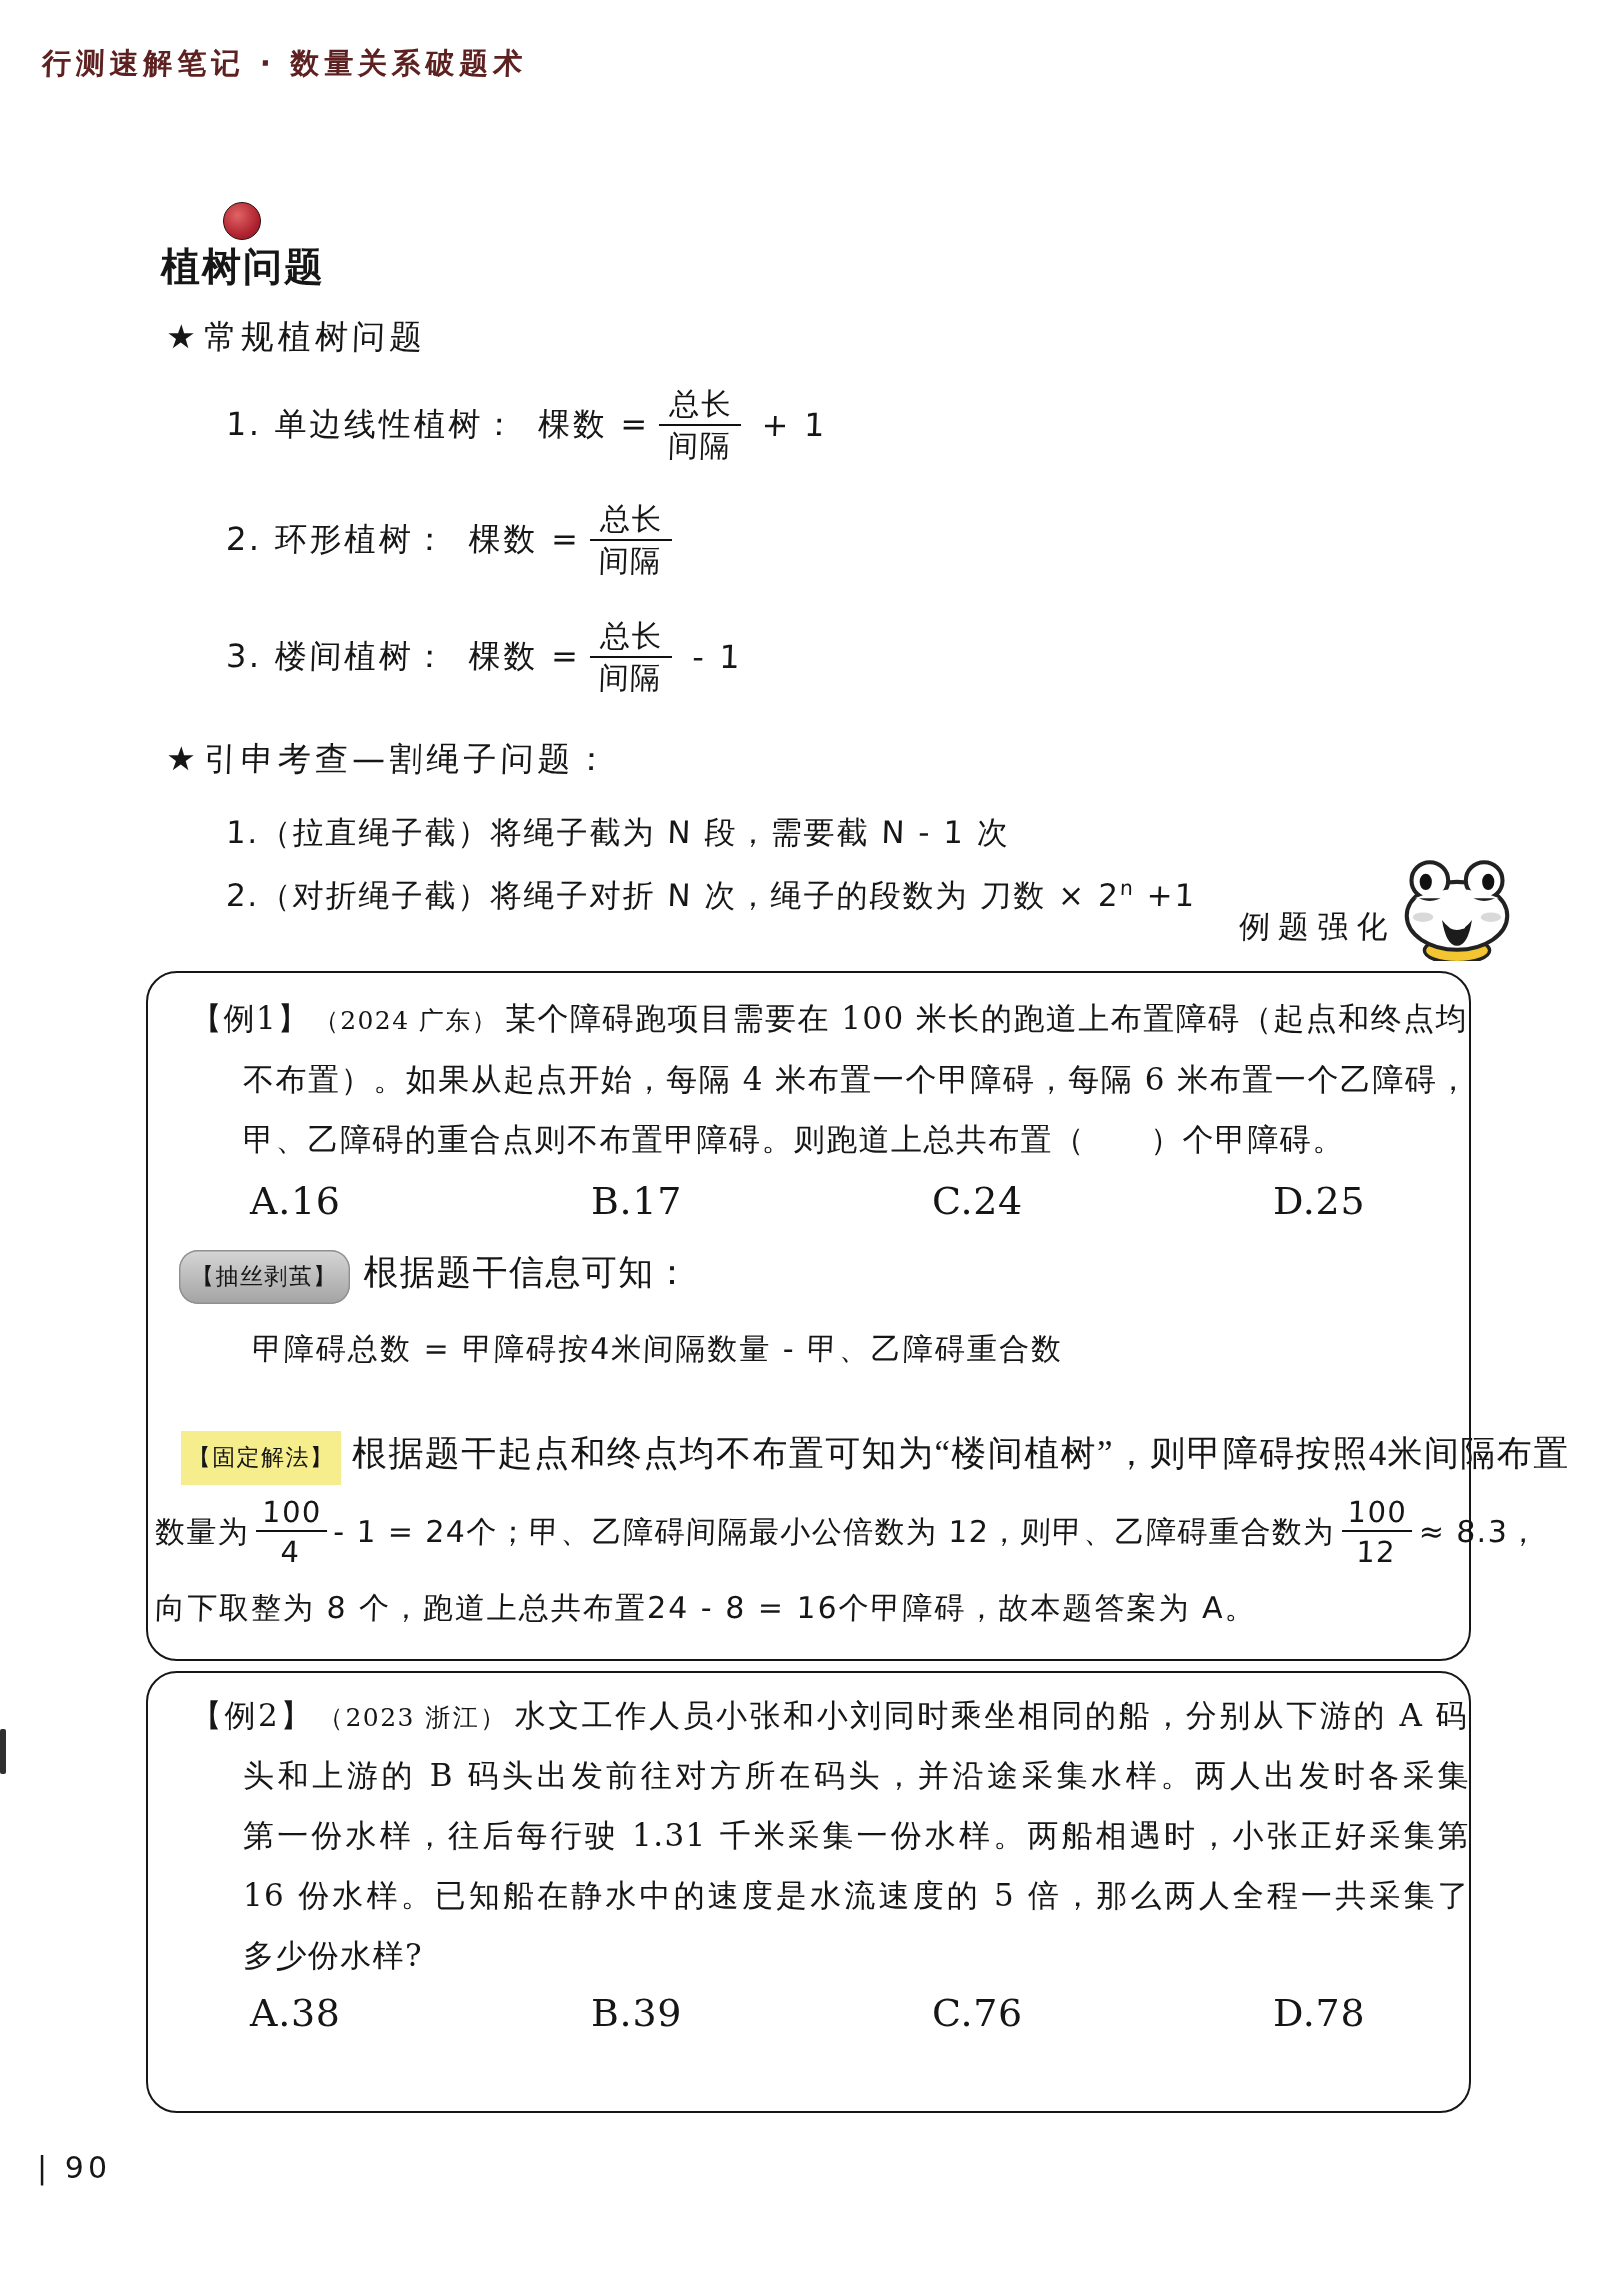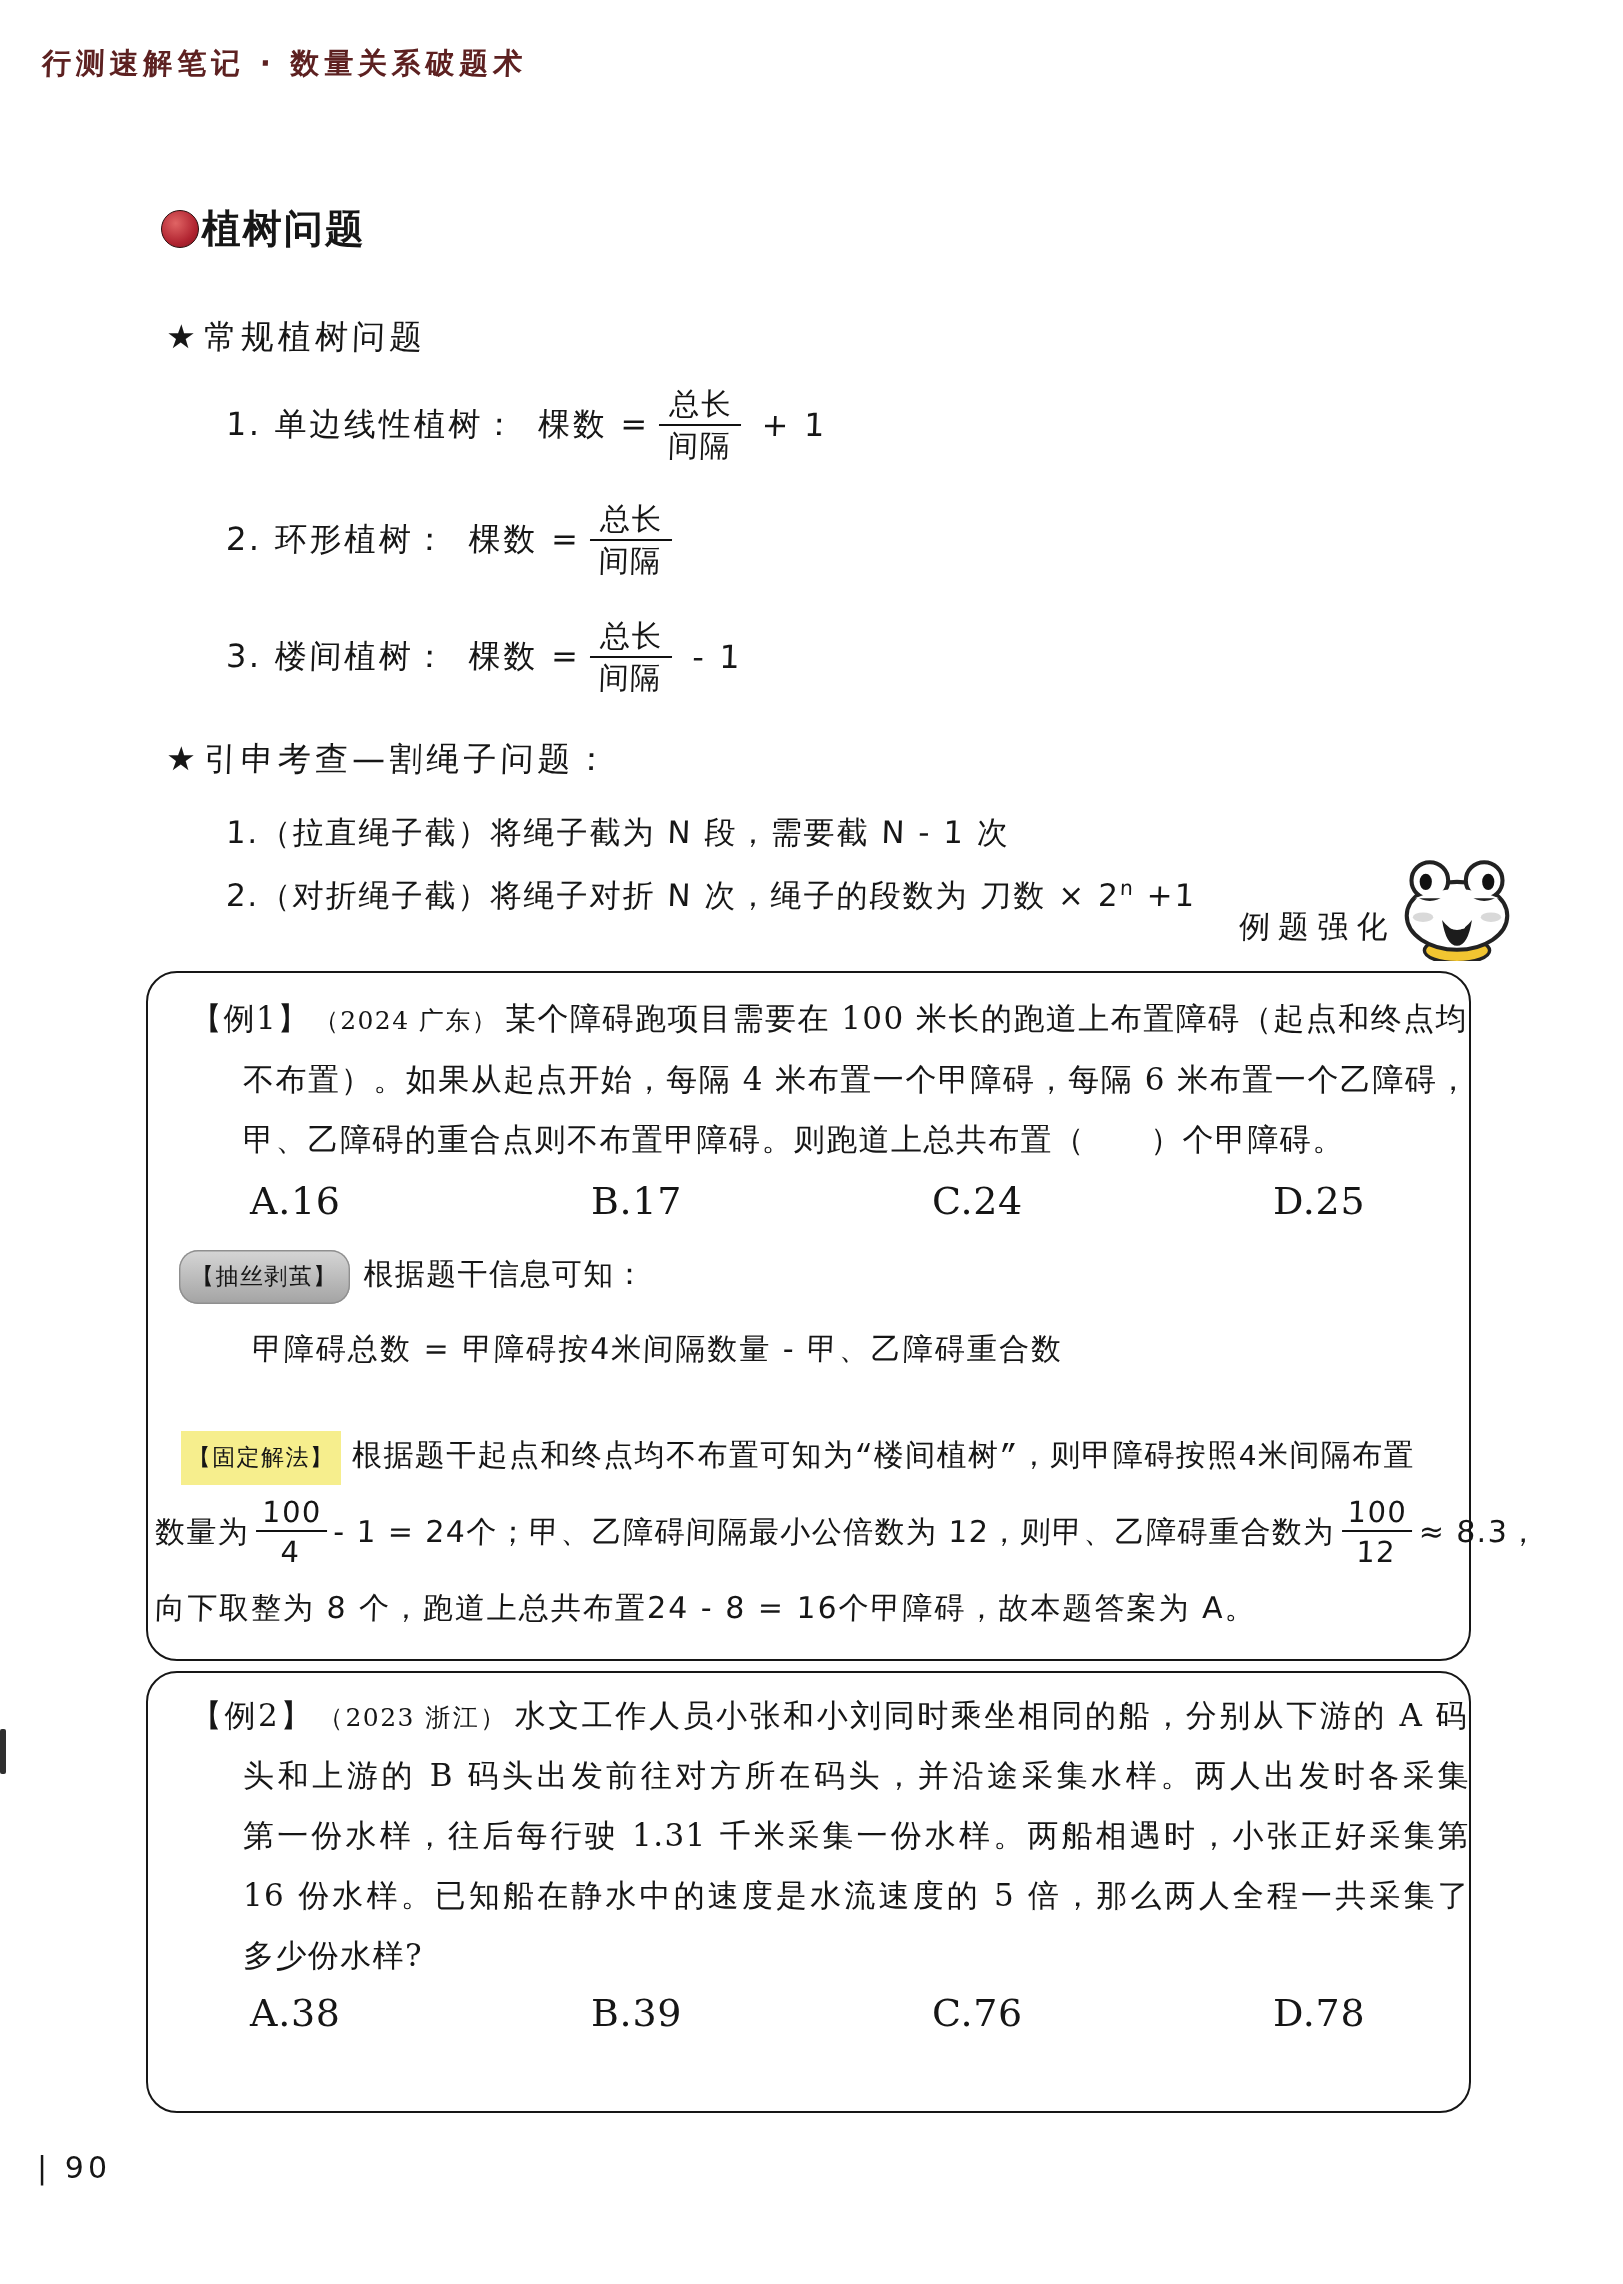--- a/index.html
+++ b/index.html
@@ -4,21 +4,21 @@
 <style>
   html,body{margin:0;padding:0}
   body{
     width:1624px;height:2284px;position:relative;background:#ffffff;
     font-family:"DejaVu Serif", serif;color:#161616;overflow:hidden;
   }
   
   .hw{font-family:"DejaVu Sans", sans-serif;transform:skewX(-2deg);}
   .header{position:absolute;left:42px;top:44px;font-size:29px;letter-spacing:4.8px;
     color:#5d2121;font-weight:bold;}
-  .title-row{position:absolute;left:161px;top:202px;display:flex;align-items:center;}
+  .title-row{position:absolute;left:161px;top:202px;display:flex;align-items:center;flex-direction:column;}
   .dot{width:38px;height:38px;border-radius:50%;flex:0 0 auto;
     background:radial-gradient(circle at 38% 34%,#e06464,#b02330 62%,#7c1420);
     border:1.4px solid #2a0d0d;box-sizing:border-box;margin-right:2.7px;}
   .title{font-size:39px;font-weight:bold;letter-spacing:2px;}
   .shead{position:absolute;left:166px;font-size:33px;letter-spacing:4.1px;white-space:nowrap;}
   .shead .star{letter-spacing:0;margin-right:8.2px;}
   .frow{position:absolute;left:226px;display:flex;align-items:center;
     font-size:32px;letter-spacing:2.7px;white-space:nowrap;}
   .flabel{margin-right:20.4px;}
   .fsuf{margin-left:11px;}
@@ -41,21 +41,21 @@
   .extag{margin-right:2.7px;}
   .exsrc{font-size:25px;margin:0 6.8px 0 1.4px;}
   .opts{position:absolute;display:flex;font-size:38px;letter-spacing:0.7px;}
   .opts span{width:341px;}
   .graypill{display:inline-block;background:linear-gradient(180deg,#d6d6d6,#a3a3a3);
     border-radius:19px;padding:1.4px 12.3px 5.5px;margin-right:13.6px;box-shadow:inset 0 0 0 1.4px #8f8f8f;}
   .yellowhl{display:inline-block;background:#f6ee8d;padding:1.4px 6.8px 5.5px;margin-right:11px;}
   .tagtext{font-weight:normal;font-size:23px;letter-spacing:1.4px;}
   .hwline{position:absolute;font-size:30px;letter-spacing:2px;white-space:nowrap;
     font-family:"DejaVu Sans", sans-serif;transform:skewX(-2deg);}
-  .hwinline{font-family:Liberation Mono, monospace;font-size:30px;letter-spacing:1.4px;}
+  .hwinline{font-family:Liberation Serif, serif;font-size:35px;letter-spacing:1.4px;}
   .solrow{position:absolute;display:flex;align-items:center;font-size:30px;
     letter-spacing:1.4px;white-space:nowrap;font-family:"DejaVu Sans", sans-serif;transform:skewX(-2deg);}
   .pagenum{position:absolute;left:37px;top:2150px;font-size:30px;
     font-family:"DejaVu Sans", sans-serif;letter-spacing:4.1px;}
   .scanmark{position:absolute;left:0;top:1729px;width:6.1px;height:45px;background:#2f2f2f;border-radius:2px;}
 </style>
 </head>
 <body>
 
 <div class="header hw">行测速解笔记 · 数量关系破题术</div>

